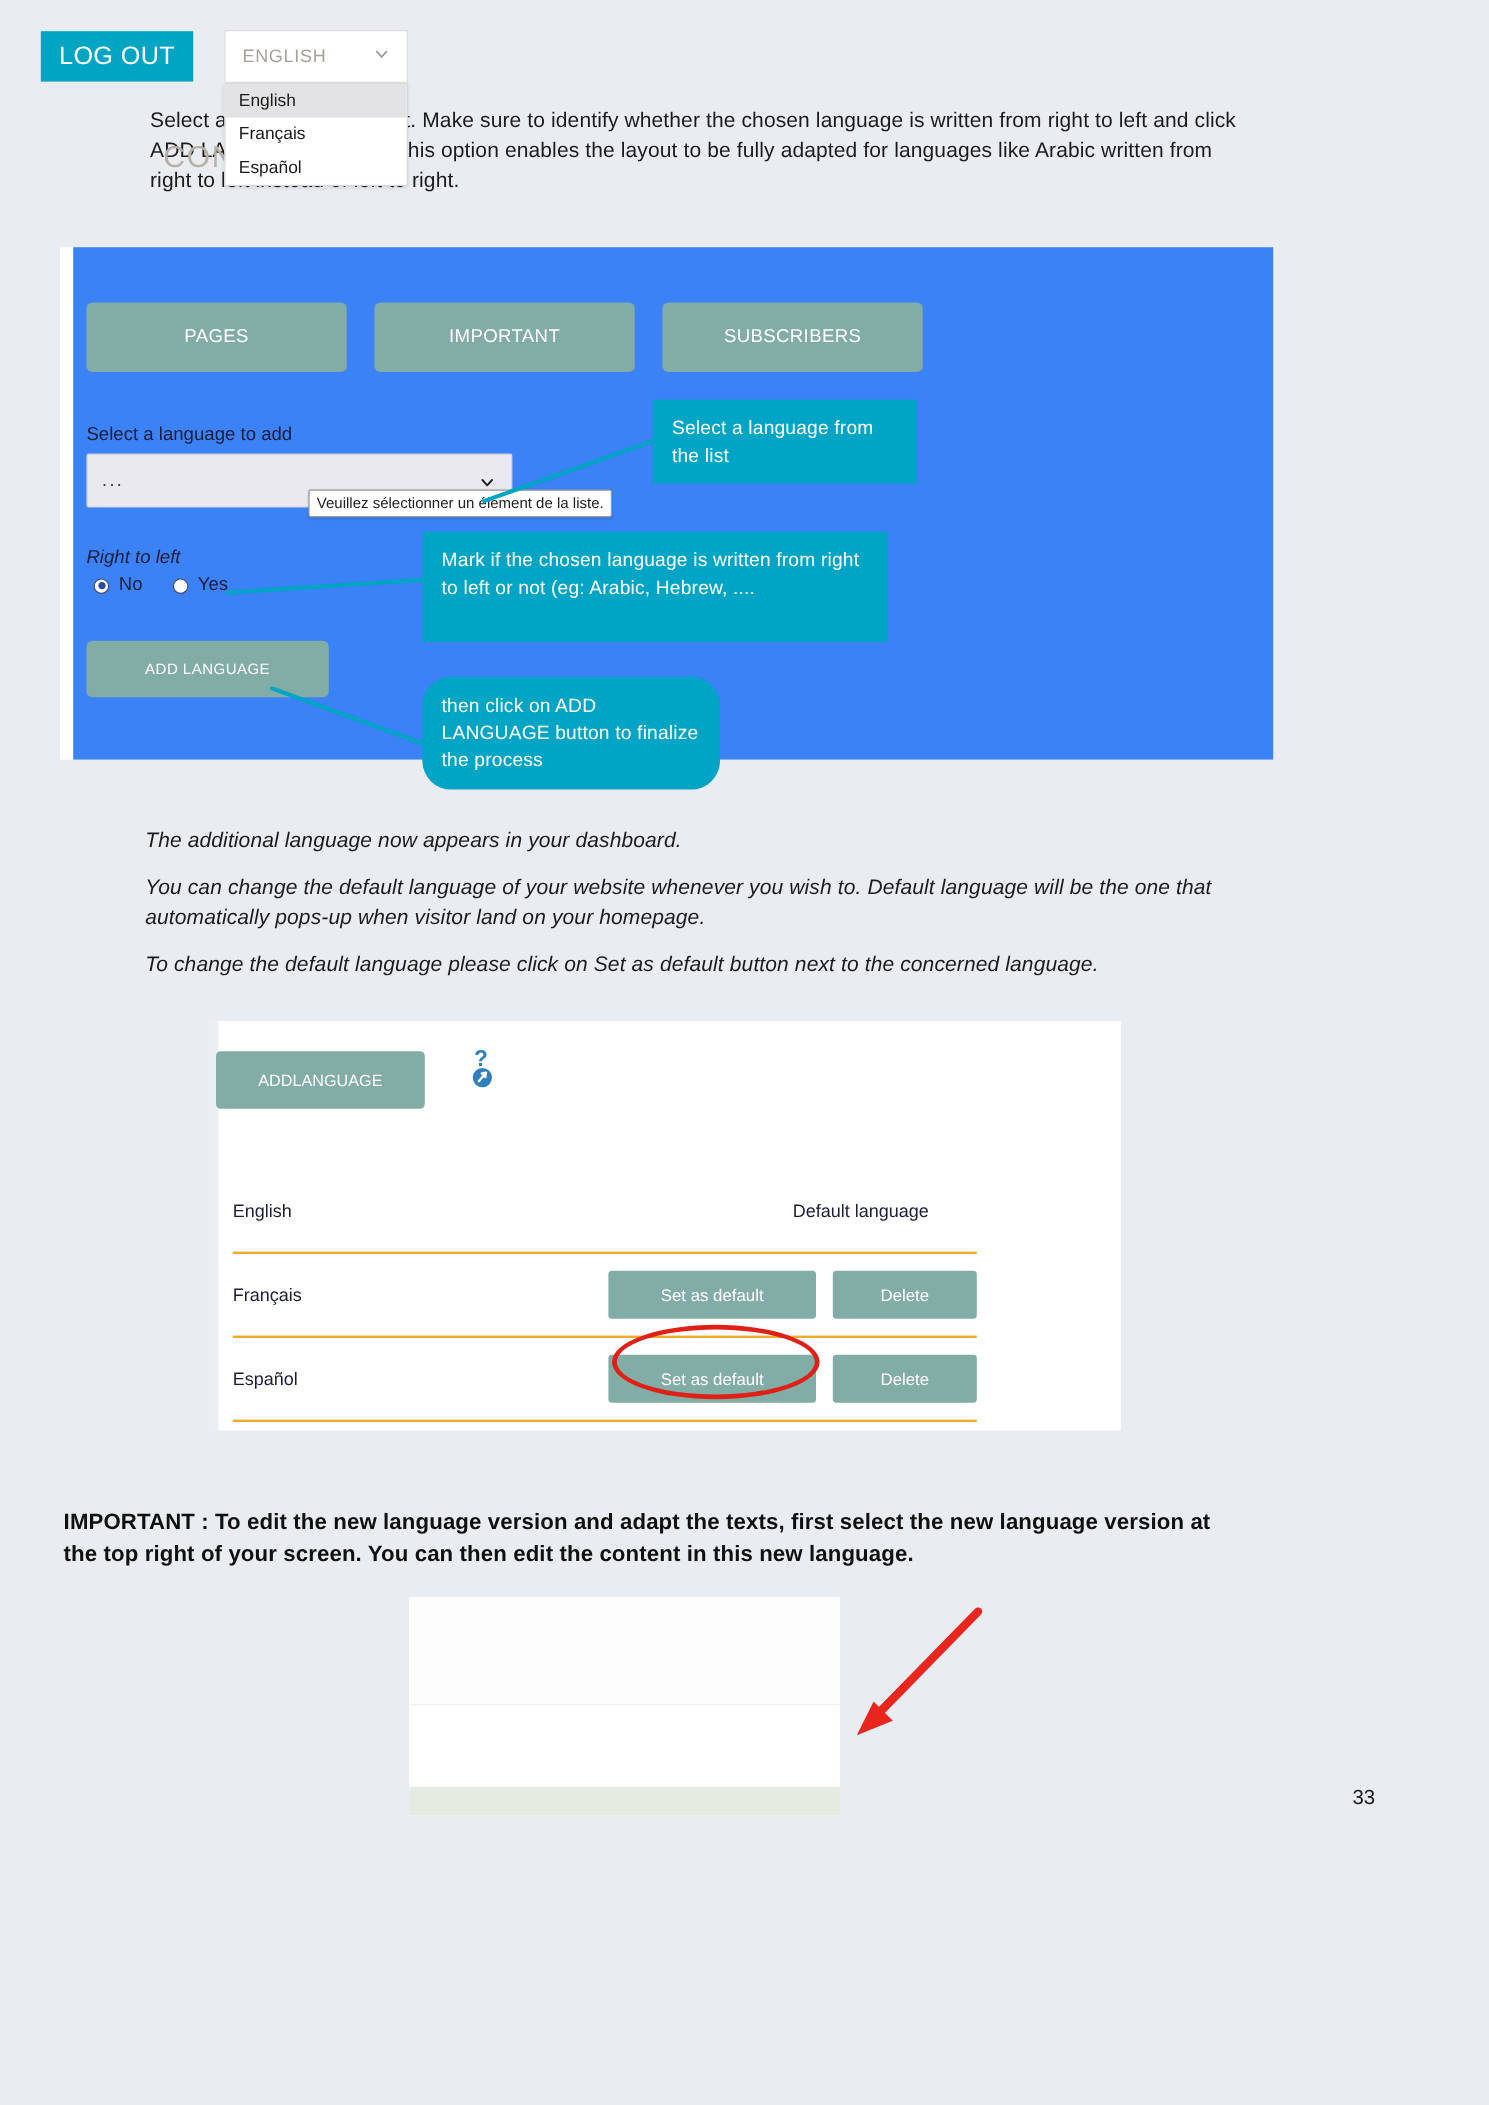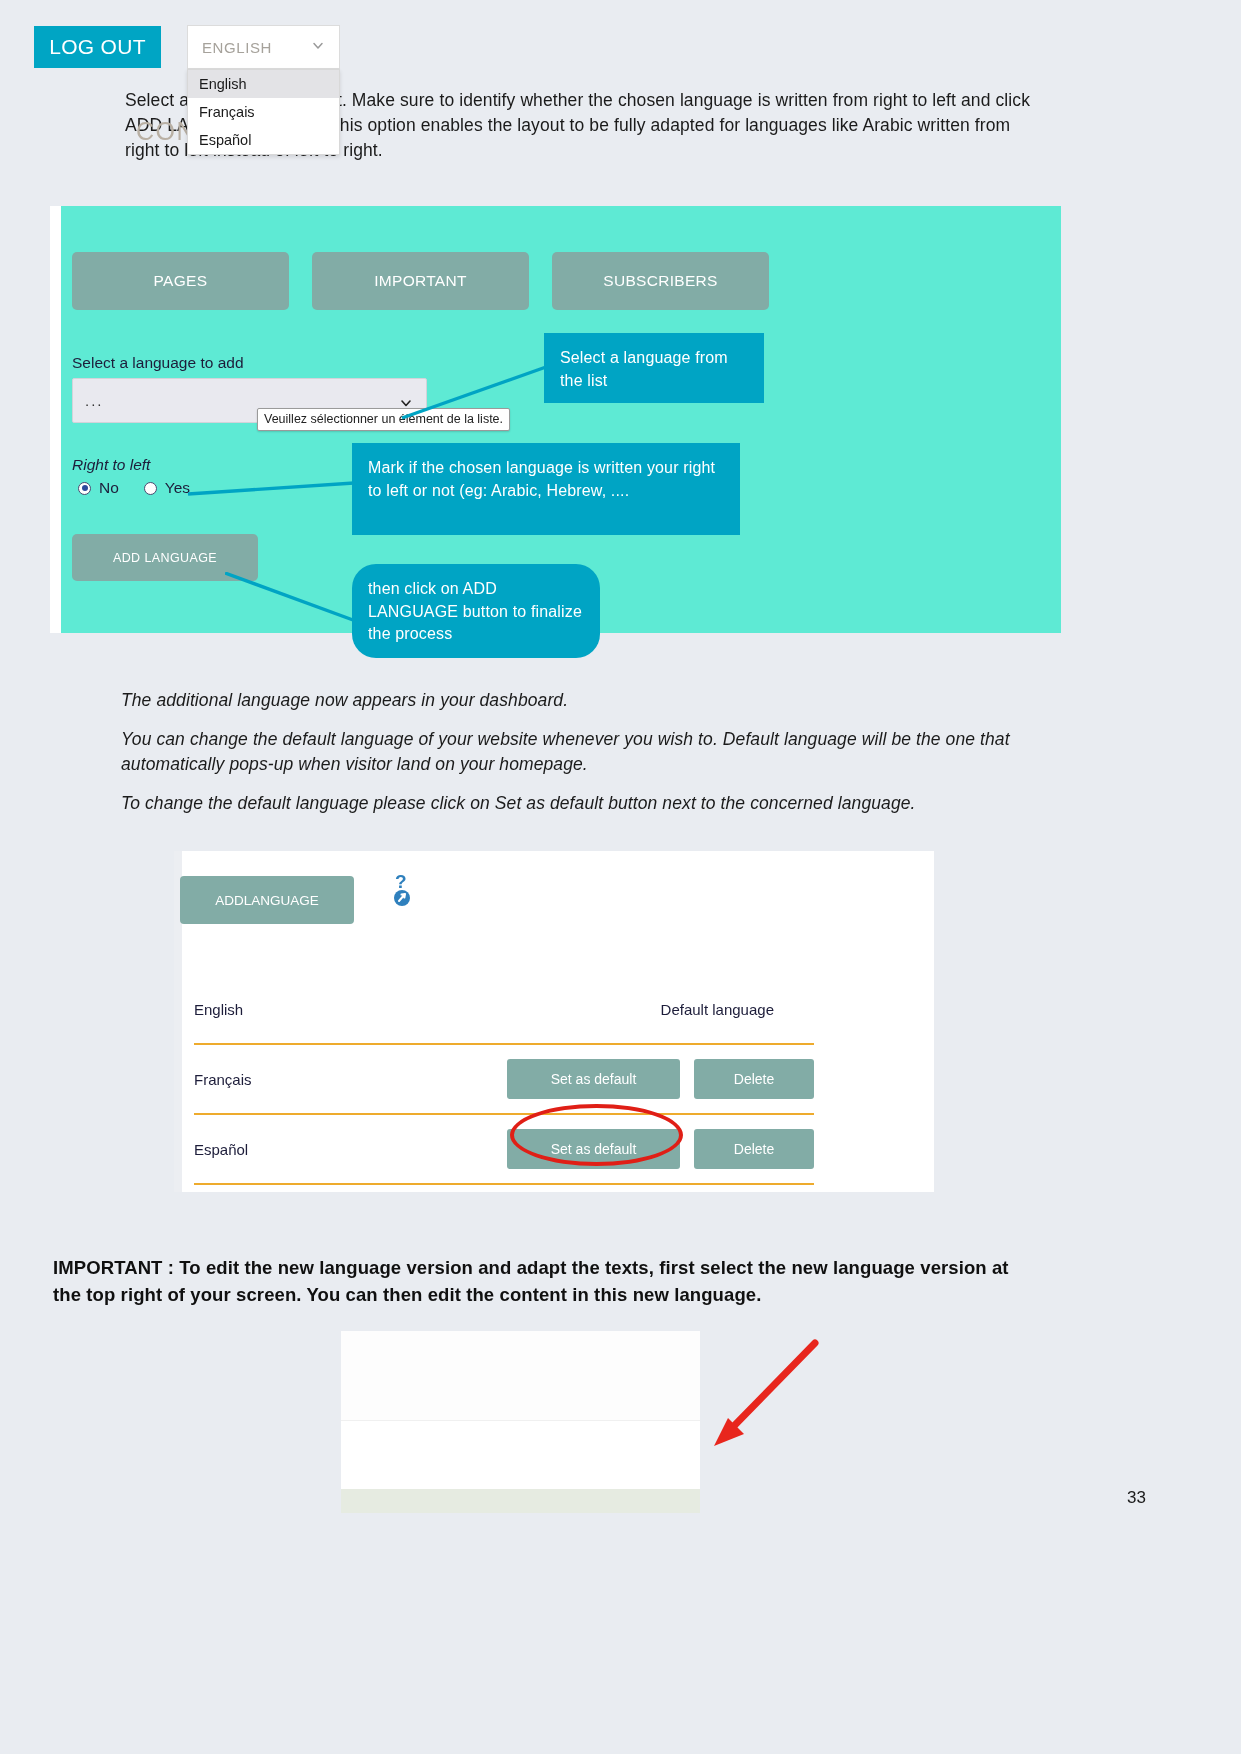--- a/index.html
+++ b/index.html
@@ -33,21 +33,21 @@
     width: 1011px;
     height: 427px;
     background: #ffffff;
   }
   .shot1-inner {
     position: absolute;
     left: 11px;
     top: 0;
     right: 0;
     bottom: 0;
-    background: #5eead4;
+    background: #3b82f6;
   }
 
   
   .tabs {
     position: absolute;
     left: 11px;
     top: 46px;
     display: flex;
     gap: 23px;
   }
@@ -143,21 +143,21 @@
     width: 6px; height: 6px;
     border-radius: 50%;
     background: #2c4b9b;
   }
   .radio-row .gap { width: 9px; }
 
   .add-lang-btn {
     position: absolute;
     left: 11px;
     top: 328px;
-    width: 186px;
+    width: 202px;
     height: 47px;
     background: #82aca6;
     border-radius: 5px;
     color: #fff;
     font-size: 12.5px;
     display: flex;
     align-items: center;
     justify-content: center;
     letter-spacing: 0.4px;
     cursor: pointer;
@@ -440,21 +440,21 @@
   <line x1="2" y1="88" x2="146" y2="37" stroke="#00a4c4" stroke-width="3.4"></line>
 </svg>
 <svg class="leader" style="left:188px; top:480px;" width="170" height="20">
   <line x1="0" y1="14" x2="166" y2="3" stroke="#00a4c4" stroke-width="3.4"></line>
 </svg>
 <svg class="leader" style="left:225px; top:572px;" width="132" height="52">
   <line x1="0" y1="1" x2="128" y2="48" stroke="#00a4c4" stroke-width="3.4"></line>
 </svg>
 
 <div class="callout" id="callout-1">Select a language from the list</div>
-<div class="callout" id="callout-2">Mark if the chosen language is written your right to left or not (eg: Arabic, Hebrew, ....</div>
+<div class="callout" id="callout-2">Mark if the chosen language is written from right to left or not (eg: Arabic, Hebrew, ....</div>
 <div class="callout" id="callout-3">then click on ADD LANGUAGE button to finalize the process</div>
 
 <p class="para" id="para-1">The additional language now appears in your dashboard.</p>
 <p class="para" id="para-2">You can change the default language of your website whenever you wish to.  Default language will be the one that automatically pops-up when visitor land on your homepage.</p>
 <p class="para" id="para-3">To change the default language please click on Set as default button next to the concerned language.</p>
 
 <div class="shot2">
   <div class="shot2-strip"></div>
 </div>
 

